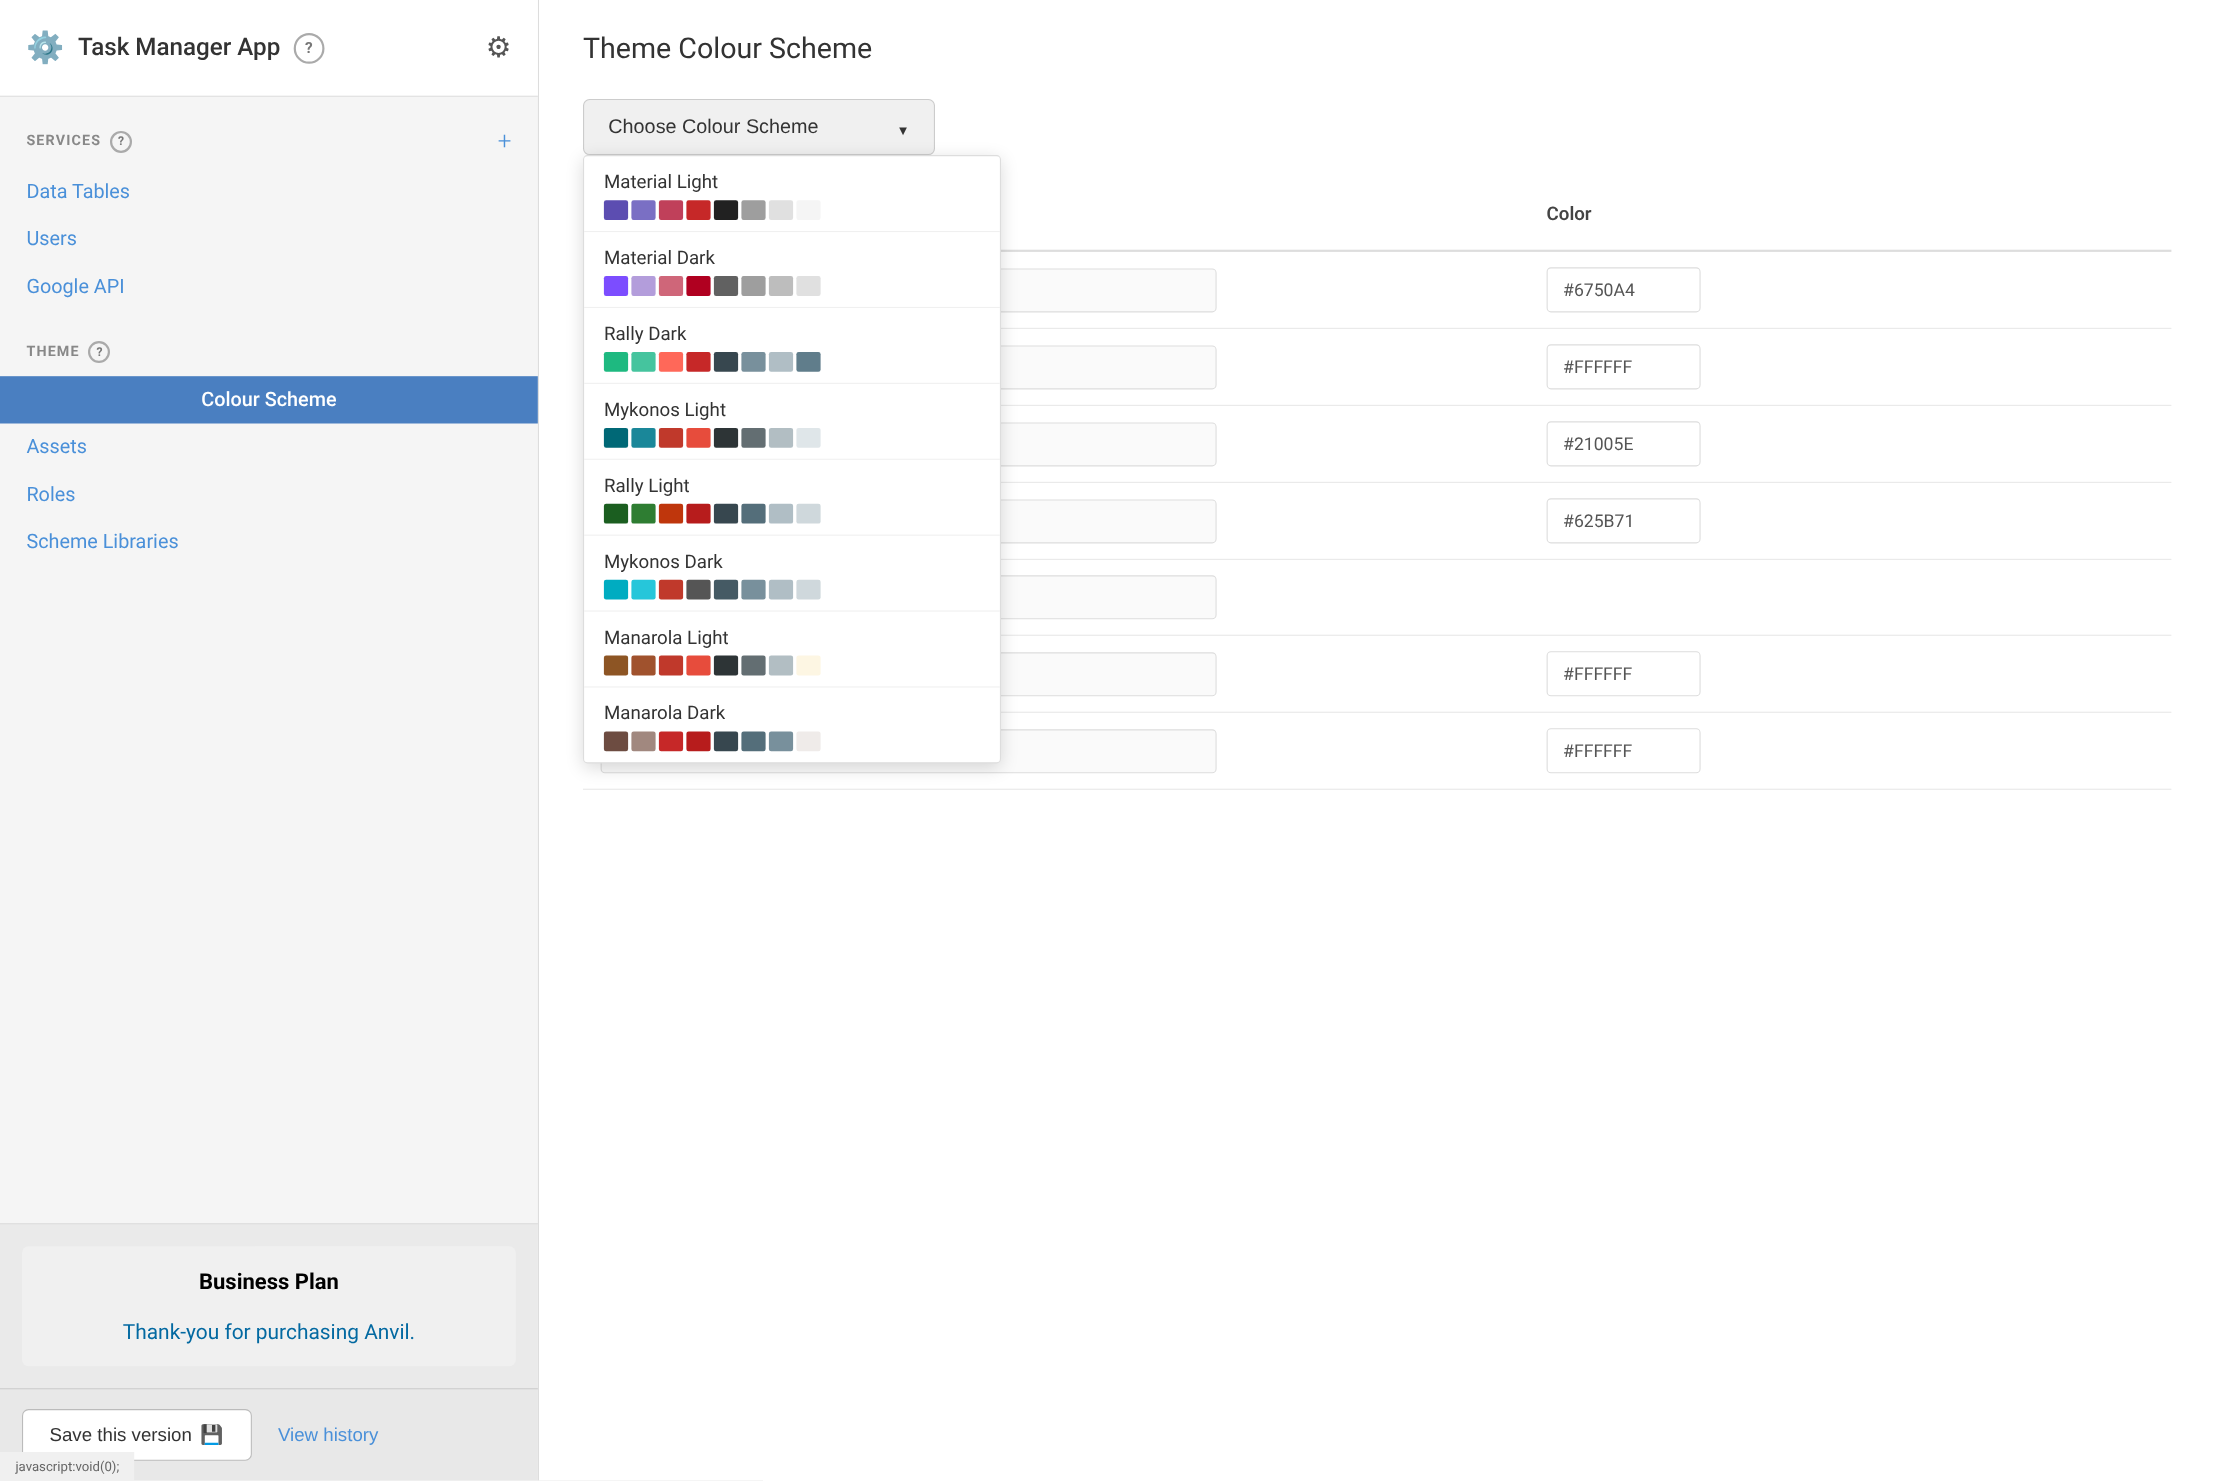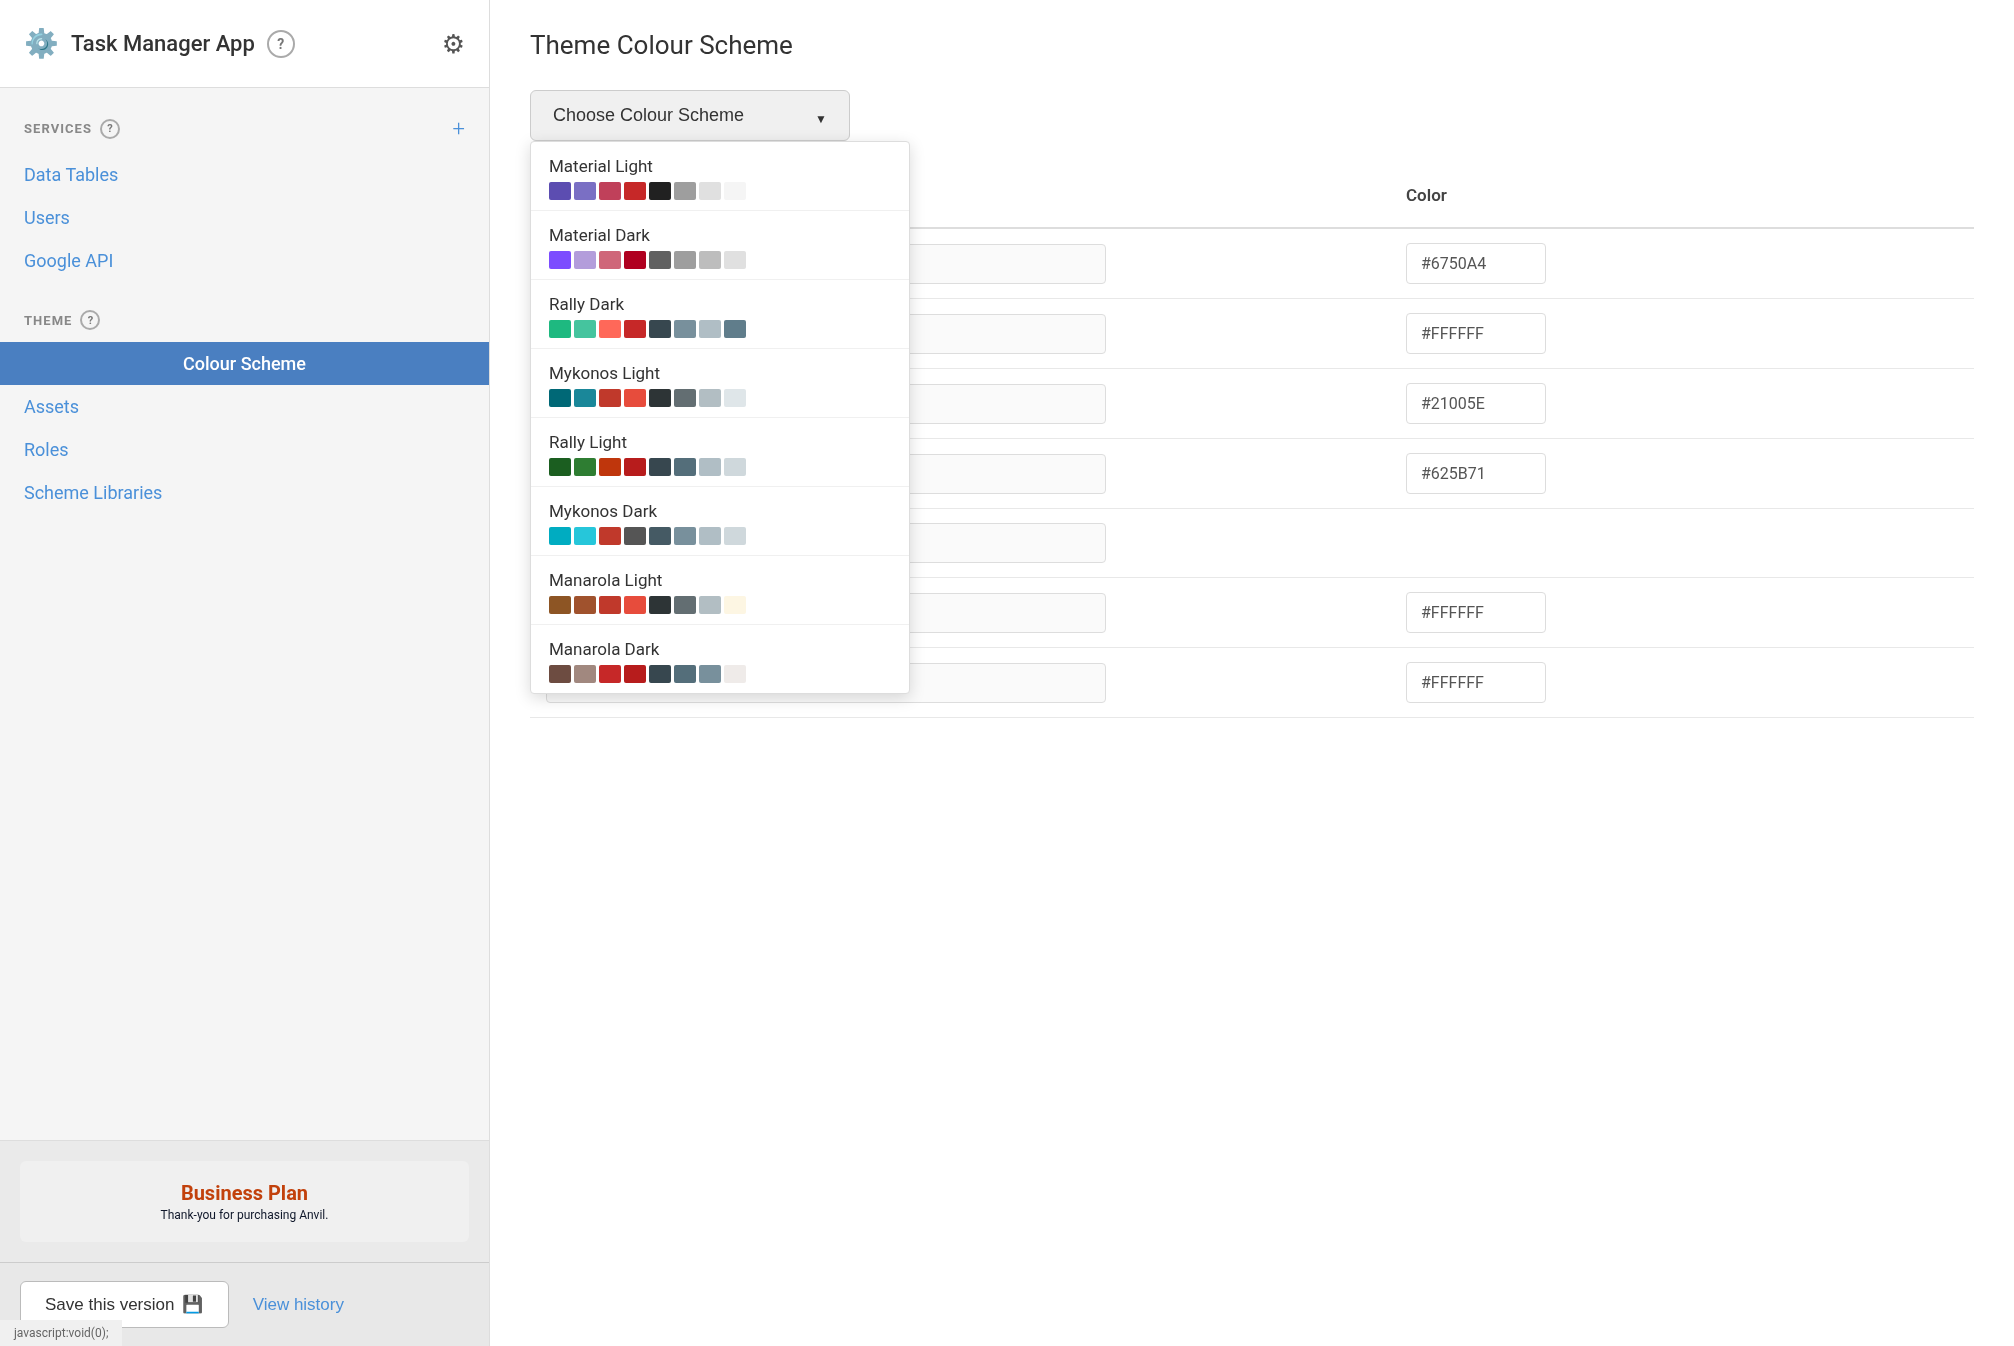--- a/index.html
+++ b/index.html
@@ -136,27 +136,27 @@
     .plan-box {
       background: #f0f0f0;
       border-radius: 6px;
       padding: 20px;
       text-align: center;
     }
 
     .plan-title {
       font-size: 20px;
       font-weight: 700;
-      color: #c2410c;
-      margin-bottom: 3px;
+      color: #000000;
+      margin-bottom: 22px;
     }
 
     .plan-desc {
-      font-size: 12px;
-      color: #0f172a;
+      font-size: 19px;
+      color: #0369a1;
     }
 
     .bottom-bar {
       background: #e8e8e8;
       border-top: 1px solid #ccc;
       padding: 18px 20px;
       display: flex;
       align-items: center;
       gap: 24px;
     }

